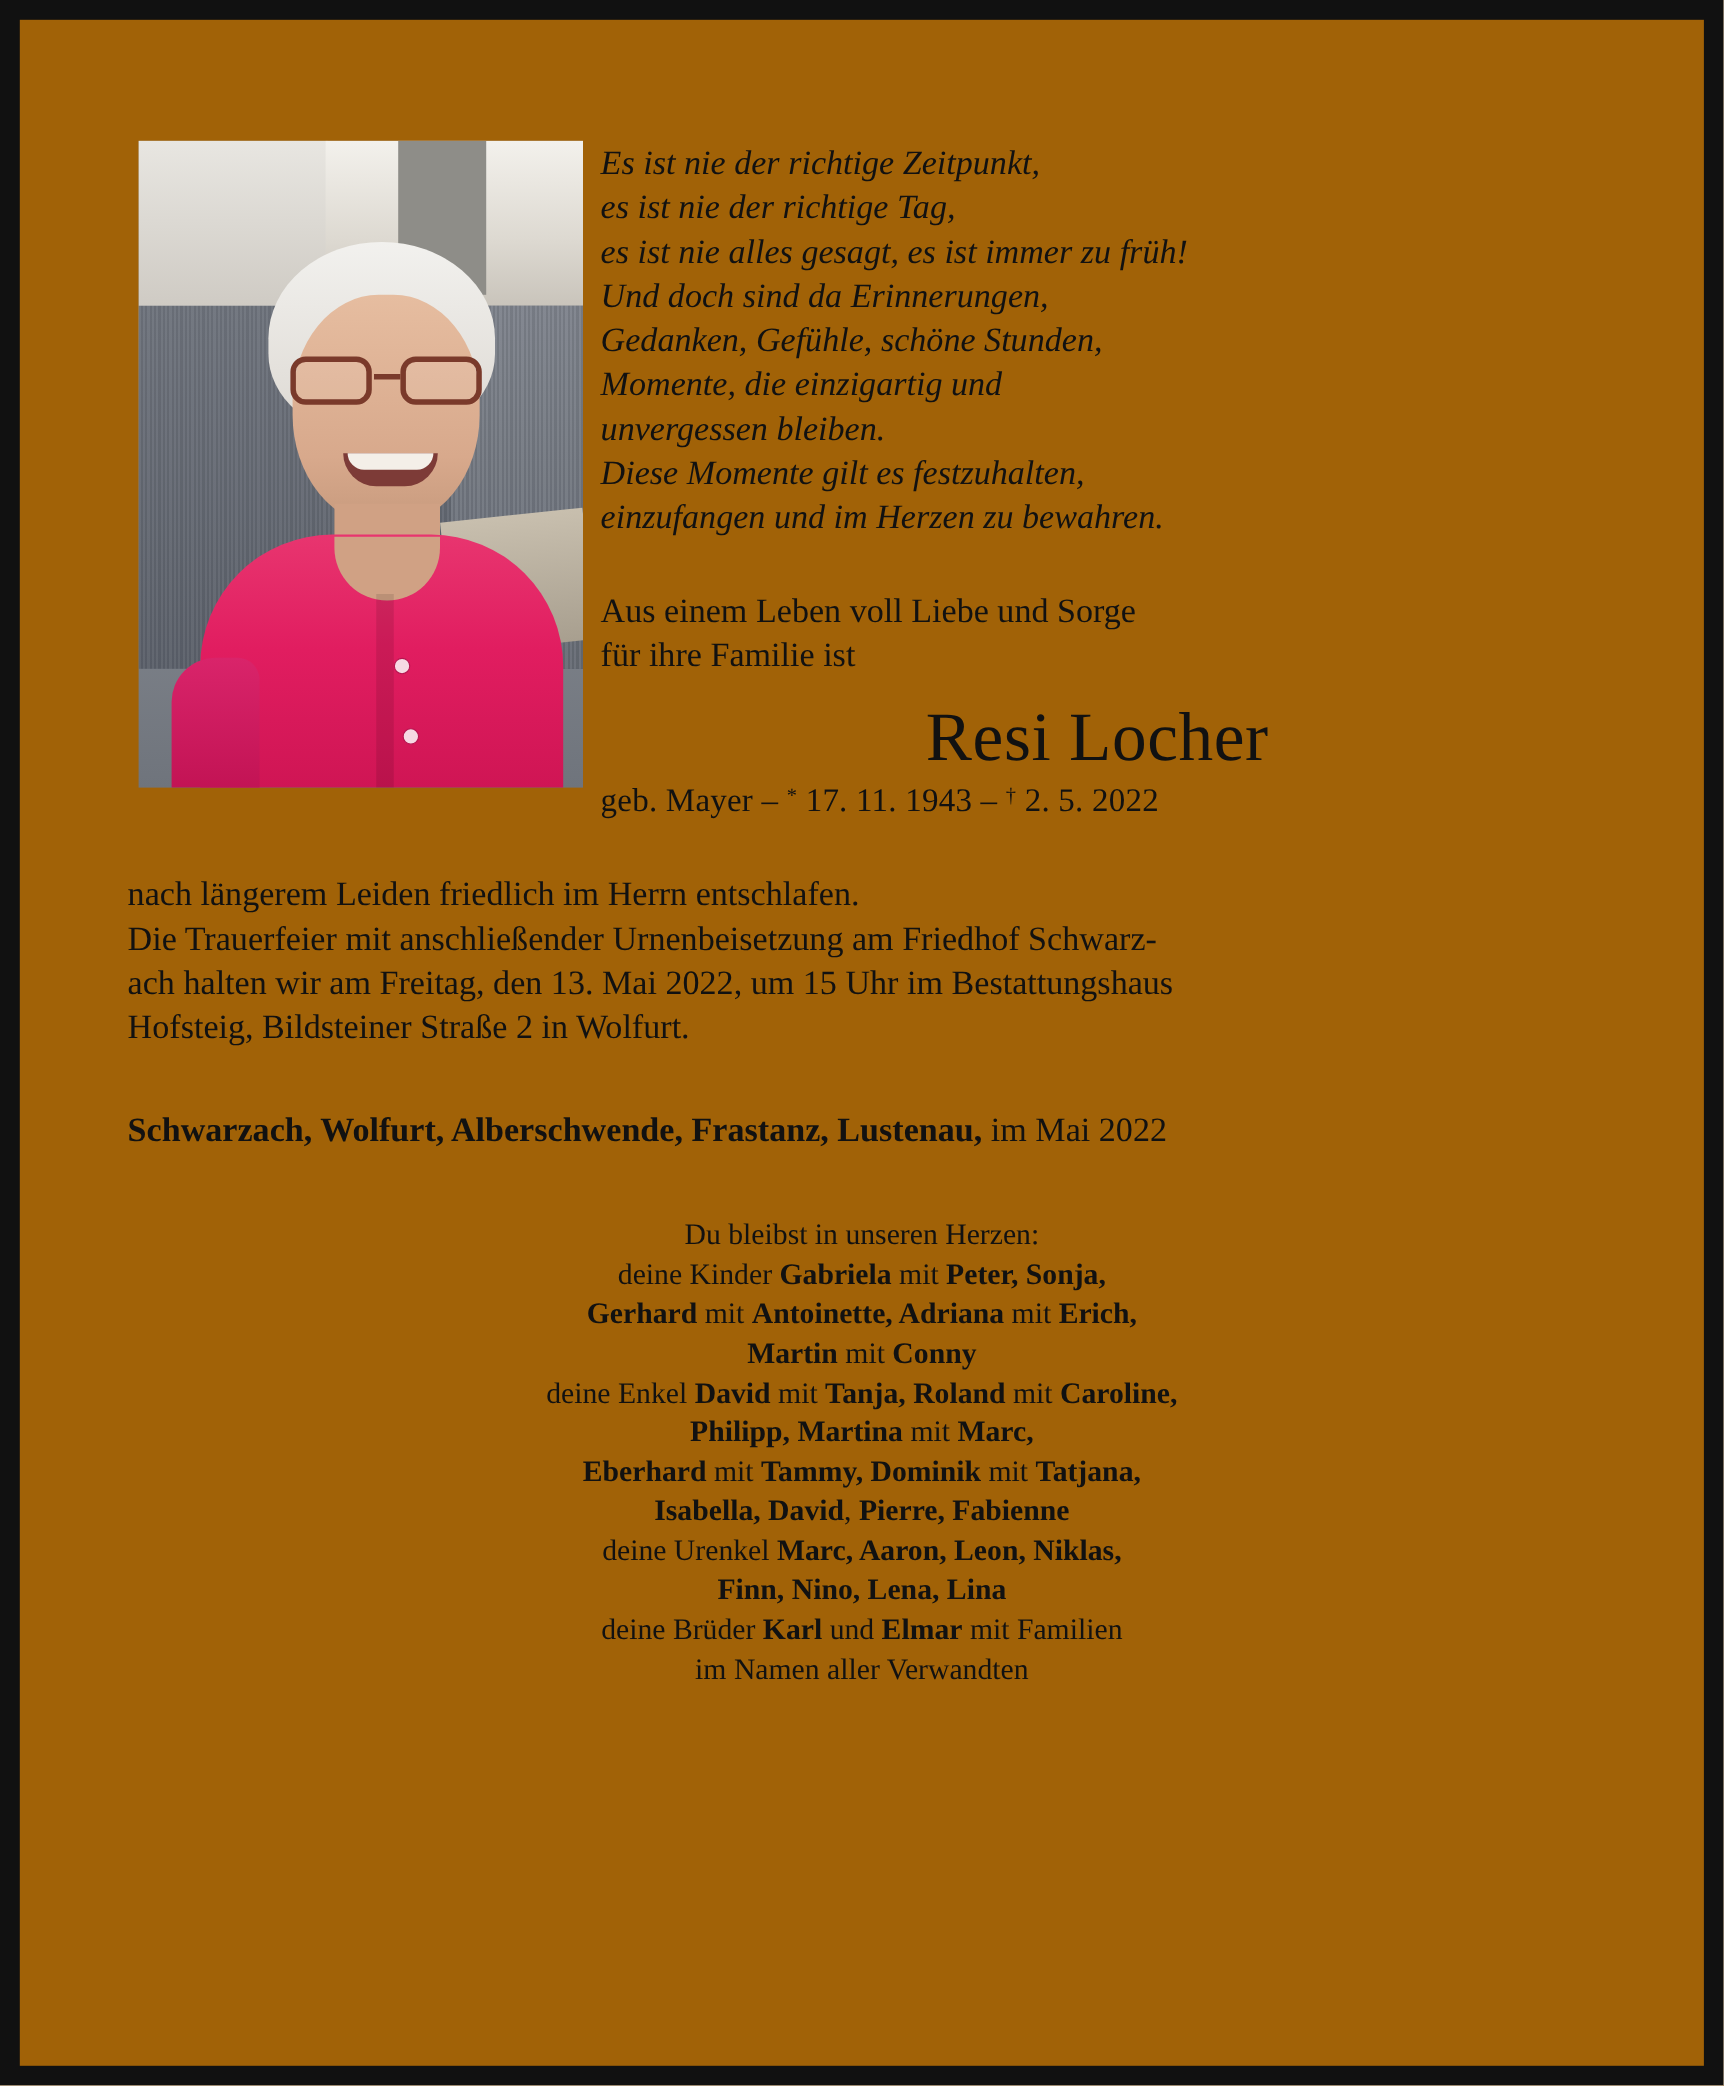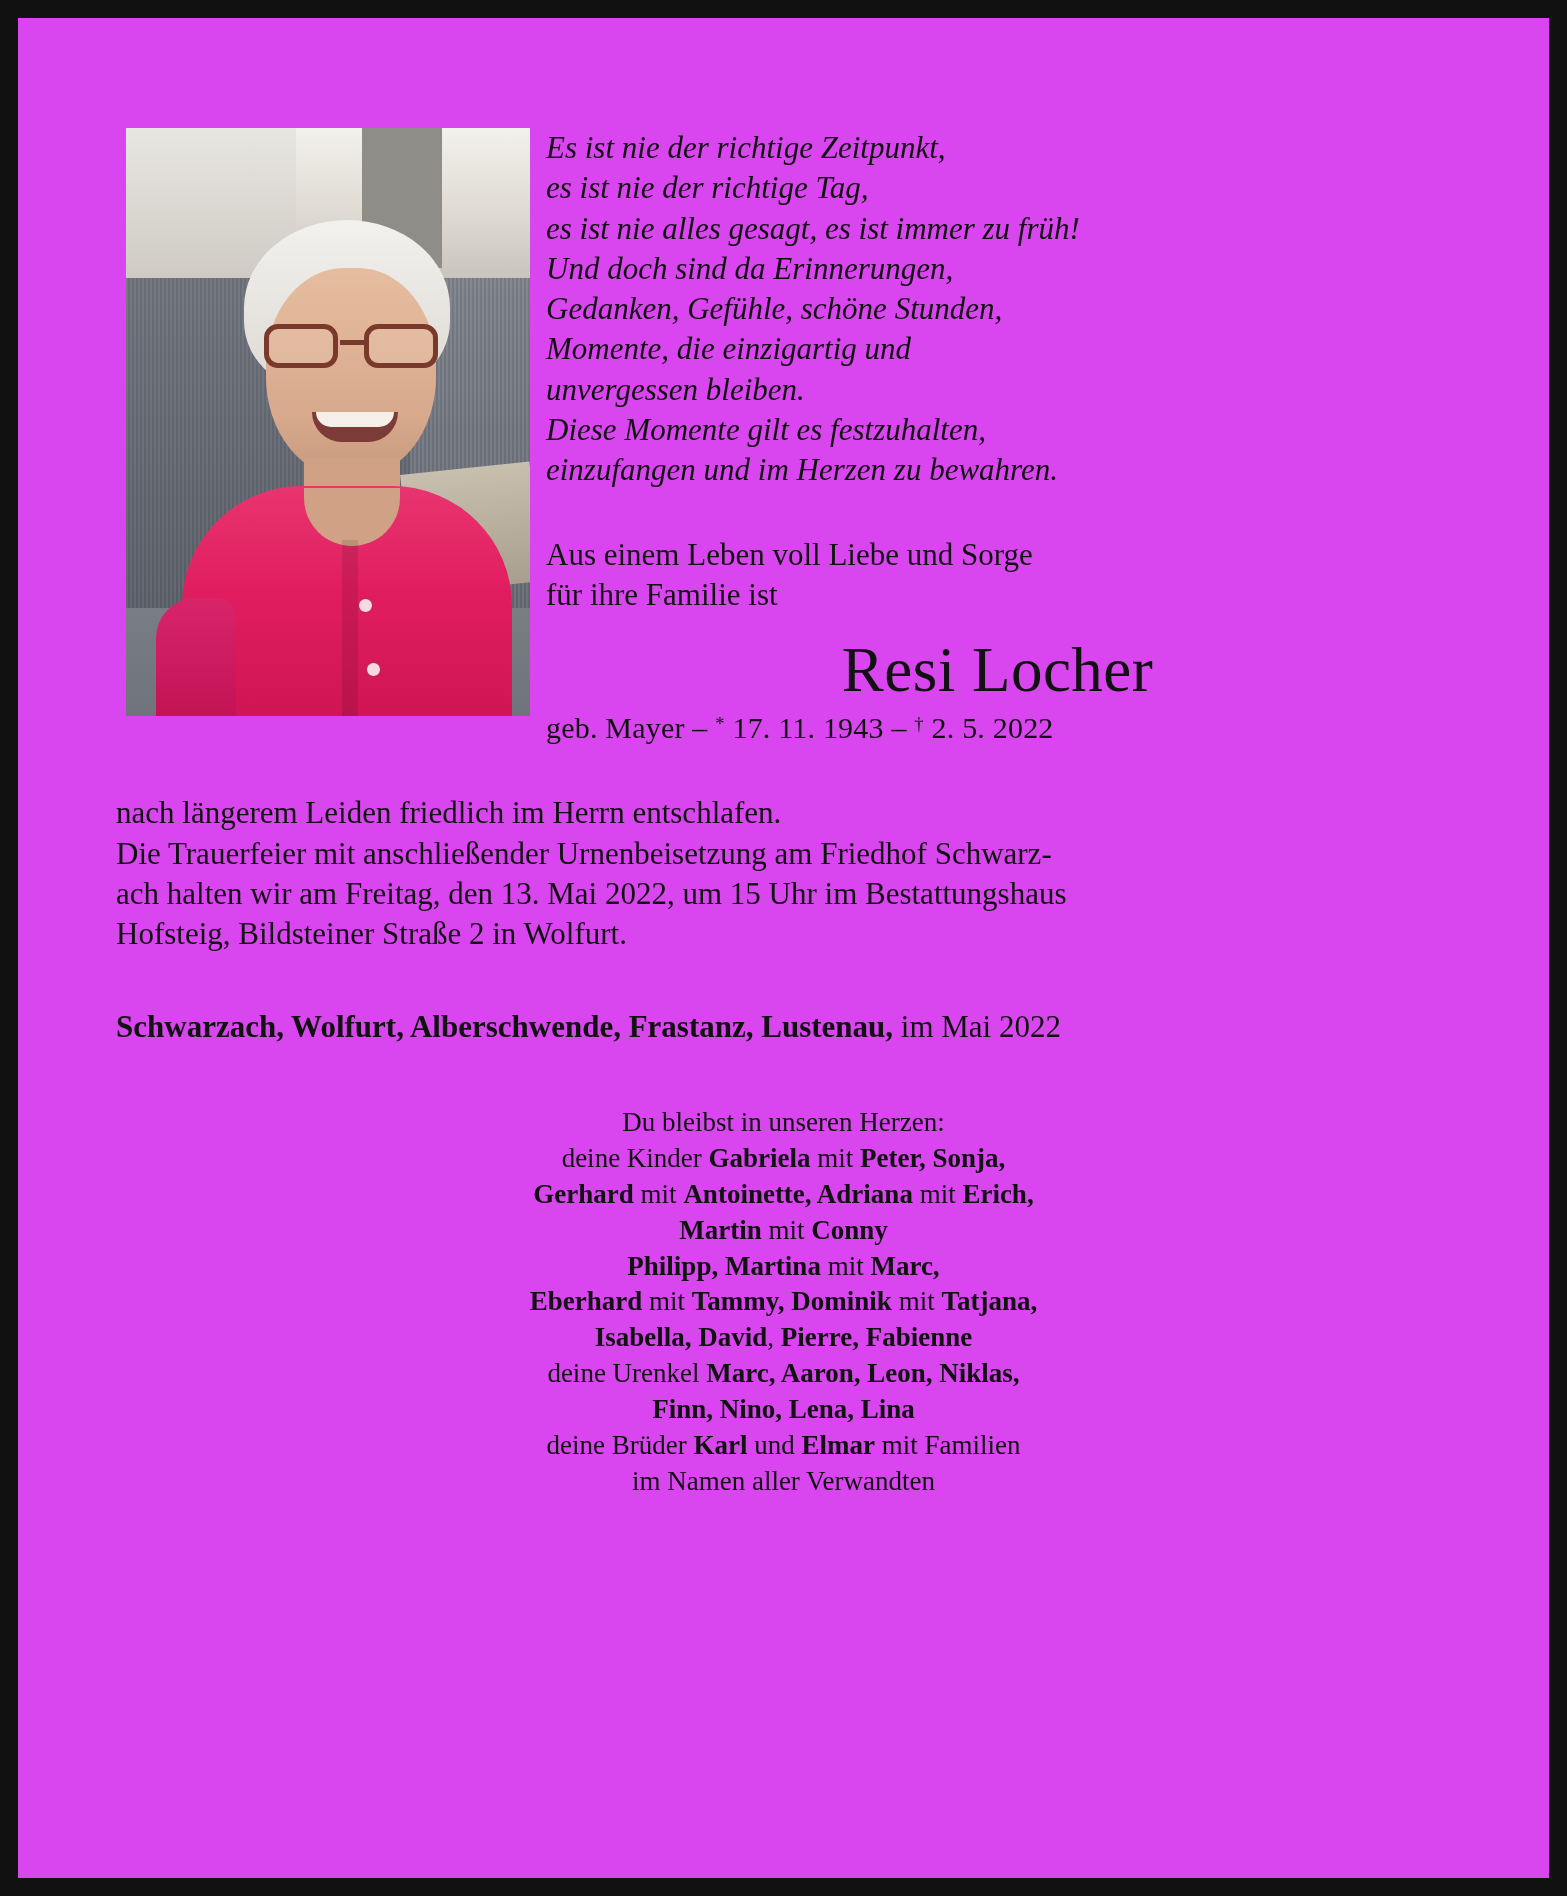--- a/index.html
+++ b/index.html
@@ -12,21 +12,21 @@
     height: 1896px;
     box-sizing: border-box;
     background: #111111;
     padding: 18px;
     font-family: "Liberation Serif", serif;
   }
   .card {
     width: 100%;
     height: 100%;
     box-sizing: border-box;
-    background: #d946ef;
+    background: #a16207;
     position: relative;
     padding: 0;
   }
 
   
   .top {
     display: flex;
     flex-direction: row;
     align-items: flex-start;
     padding: 110px 0 0 0;
@@ -295,20 +295,21 @@
 
       <div class="places">
         <b>Schwarzach, Wolfurt, Alberschwende, Frastanz, Lustenau,</b><span> im Mai 2022</span>
       </div>
 
       <div class="family">
         <span class="line">Du bleibst in unseren Herzen:</span>
         <span class="line">deine Kinder <b>Gabriela</b> mit <b>Peter, Sonja,</b></span>
         <span class="line"><b>Gerhard</b> mit <b>Antoinette, Adriana</b> mit <b>Erich,</b></span>
         <span class="line"><b>Martin</b> mit <b>Conny</b></span>
+        <span class="line">deine Enkel <b>David</b> mit <b>Tanja, Roland</b> mit <b>Caroline,</b></span>
         <span class="line"><b>Philipp, Martina</b> mit <b>Marc,</b></span>
         <span class="line"><b>Eberhard</b> mit <b>Tammy, Dominik</b> mit <b>Tatjana,</b></span>
         <span class="line"><b>Isabella, David</b>, <b>Pierre, Fabienne</b></span>
         <span class="line">deine Urenkel <b>Marc, Aaron, Leon, Niklas,</b></span>
         <span class="line"><b>Finn, Nino, Lena, Lina</b></span>
         <span class="line">deine Brüder <b>Karl</b> und <b>Elmar</b> mit Familien</span>
         <span class="line">im Namen aller Verwandten</span>
       </div>
 
     </div>

